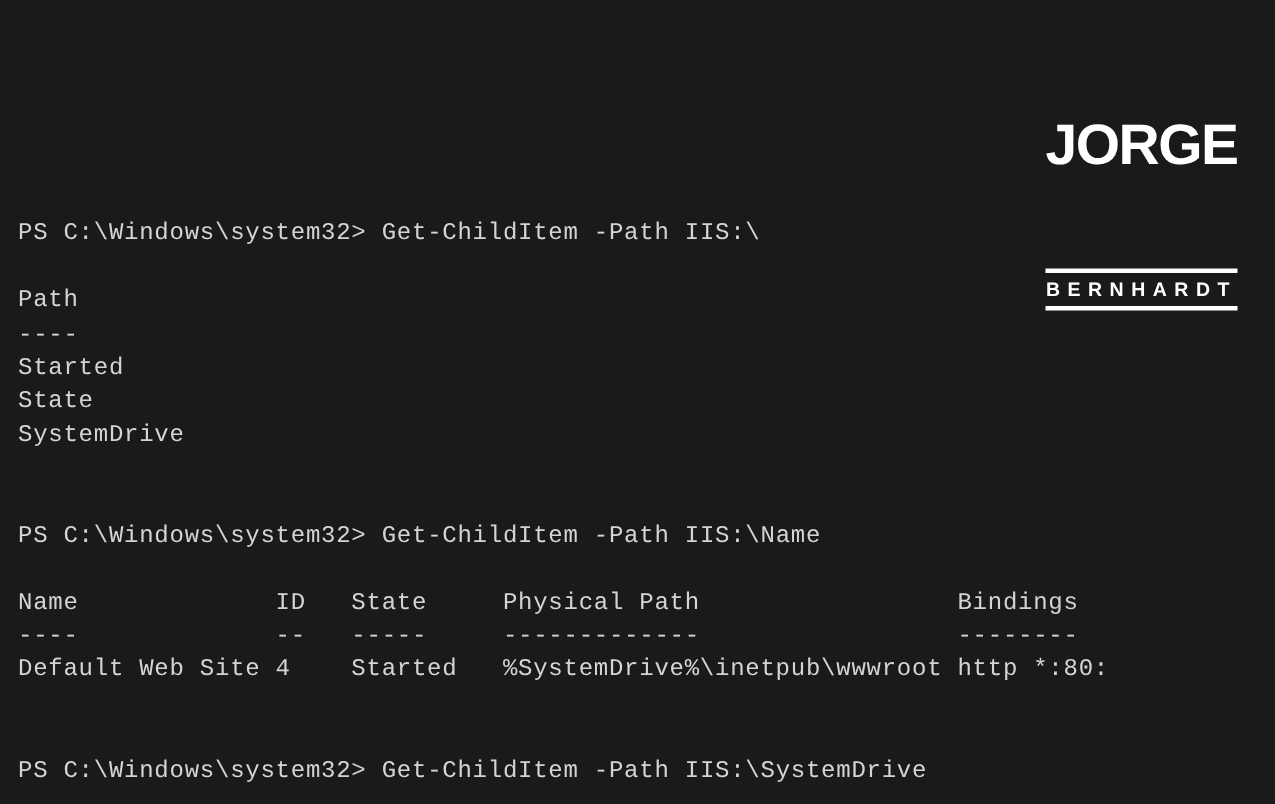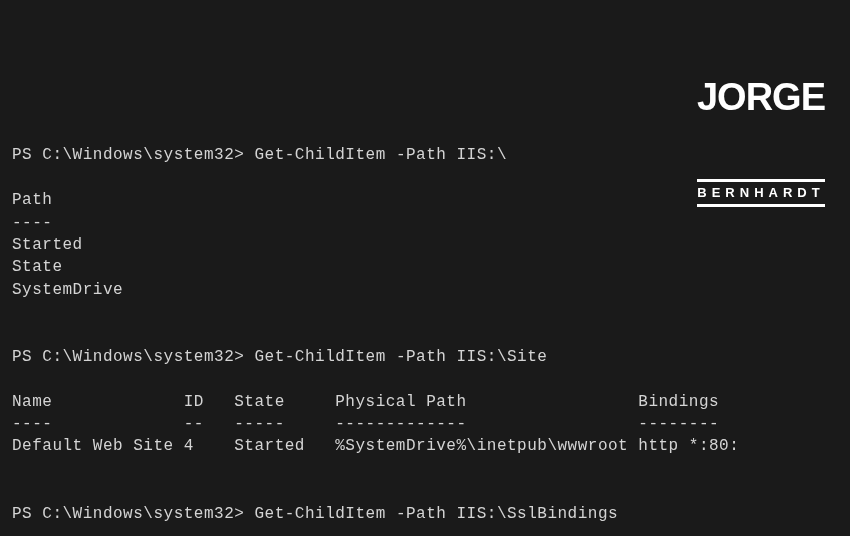--- a/index.html
+++ b/index.html
@@ -59,28 +59,28 @@
 
 <div class="terminal"><span>PS C:\Windows\system32&gt;</span> <span>Get-ChildItem -Path IIS:\</span>
 
 <span>Path</span>
 <span>----</span>
 <span>Started</span>
 <span>State</span>
 <span>SystemDrive</span>
 
 
-<span>PS C:\Windows\system32&gt;</span> <span>Get-ChildItem -Path IIS:\Site</span>
+<span>PS C:\Windows\system32&gt;</span> <span>Get-ChildItem -Path IIS:\Name</span>
 
 <span id="b2h">Name             ID   State     Physical Path                 Bindings</span>
 <span id="b2d">----             --   -----     -------------                 --------</span>
 <span id="b2r">Default Web Site 4    Started   %SystemDrive%\inetpub\wwwroot http *:80:</span>
 
 
-<span>PS C:\Windows\system32&gt;</span> <span>Get-ChildItem -Path IIS:\SslBindings</span>
+<span>PS C:\Windows\system32&gt;</span> <span>Get-ChildItem -Path IIS:\SystemDrive</span>
 
  
 
 
 
 
 </div>
 
 
 

